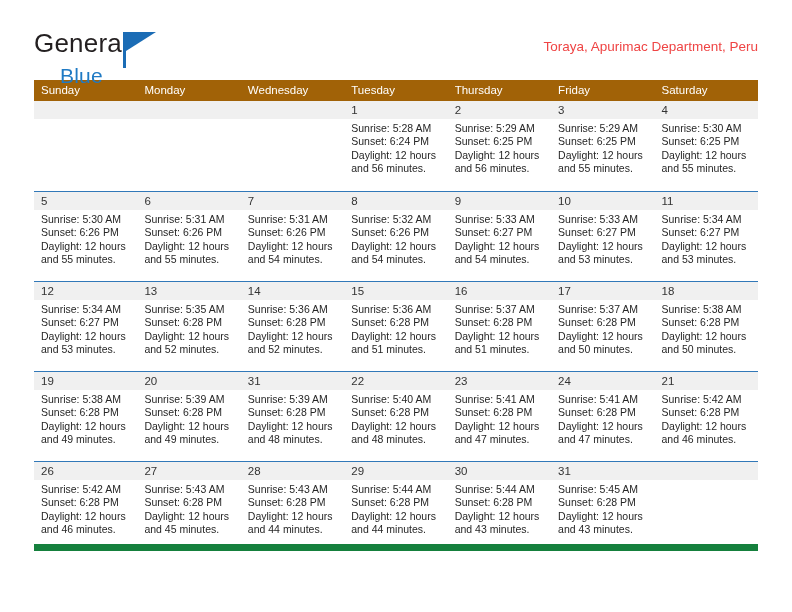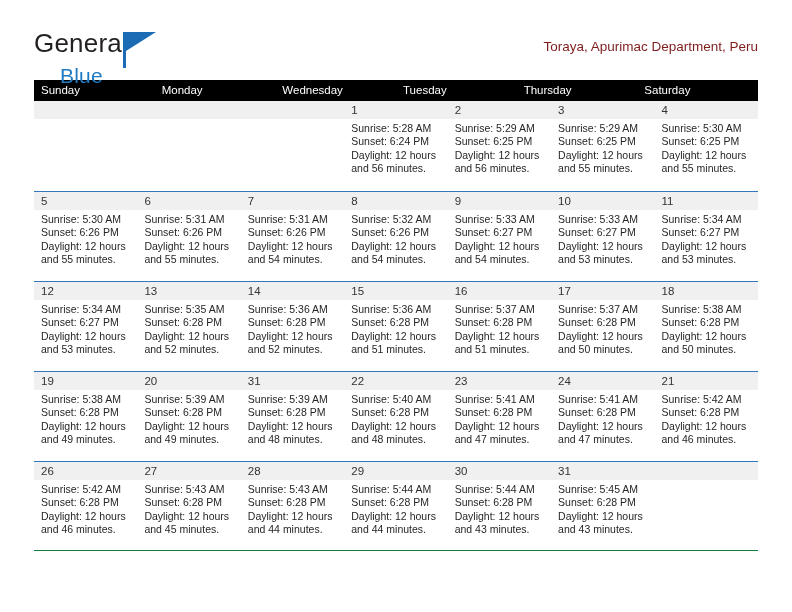--- a/index.html
+++ b/index.html
@@ -78,33 +78,33 @@
     padding-top: 2px;
   }
   .title {
     font-size: 27px;
     color: #231f20;
     line-height: 1.05;
     white-space: nowrap;
   }
   .subtitle {
     font-size: 13.5px;
-    color: #7f1d1d;
+    color: #ef4444;
     margin-top: 9px;
     white-space: nowrap;
   }
 
   
   .calendar {
     margin-top: 10px;
     width: 724px;
   }
   .weekdays {
     display: flex;
-    background: #000000;
+    background: #a16207;
     height: 21px;
   }
   .weekday {
     flex: 1 1 0;
     color: #ffffff;
     font-size: 11.5px;
     line-height: 21px;
     padding-left: 7px;
     box-sizing: border-box;
     white-space: nowrap;
@@ -113,21 +113,21 @@
   .week {
     display: flex;
     border-top: 1px solid #3178b8;
     height: 90px;
     box-sizing: border-box;
   }
   .week:first-of-type {
     border-top: none;
   }
   .week-last {
-    border-bottom: 1px solid #15803d;
+    border-bottom: 7px solid #15803d;
   }
 
   .day {
     flex: 1 1 0;
     box-sizing: border-box;
     min-width: 0;
     background: #ffffff;
     position: relative;
   }
   .day-num-strip {
@@ -167,20 +167,21 @@
     </div>
   </div>
 
   <div class="calendar">
     <div class="weekdays">
       <div class="weekday">Sunday</div>
       <div class="weekday">Monday</div>
       <div class="weekday">Wednesday</div>
       <div class="weekday">Tuesday</div>
       <div class="weekday">Thursday</div>
+      <div class="weekday">Friday</div>
       <div class="weekday">Saturday</div>
     </div>
     <div id="weeks-container">
         <div class="week">
           <div class="day empty">
             <div class="day-num-strip"></div>
           </div>
           <div class="day empty">
             <div class="day-num-strip"></div>
           </div>

